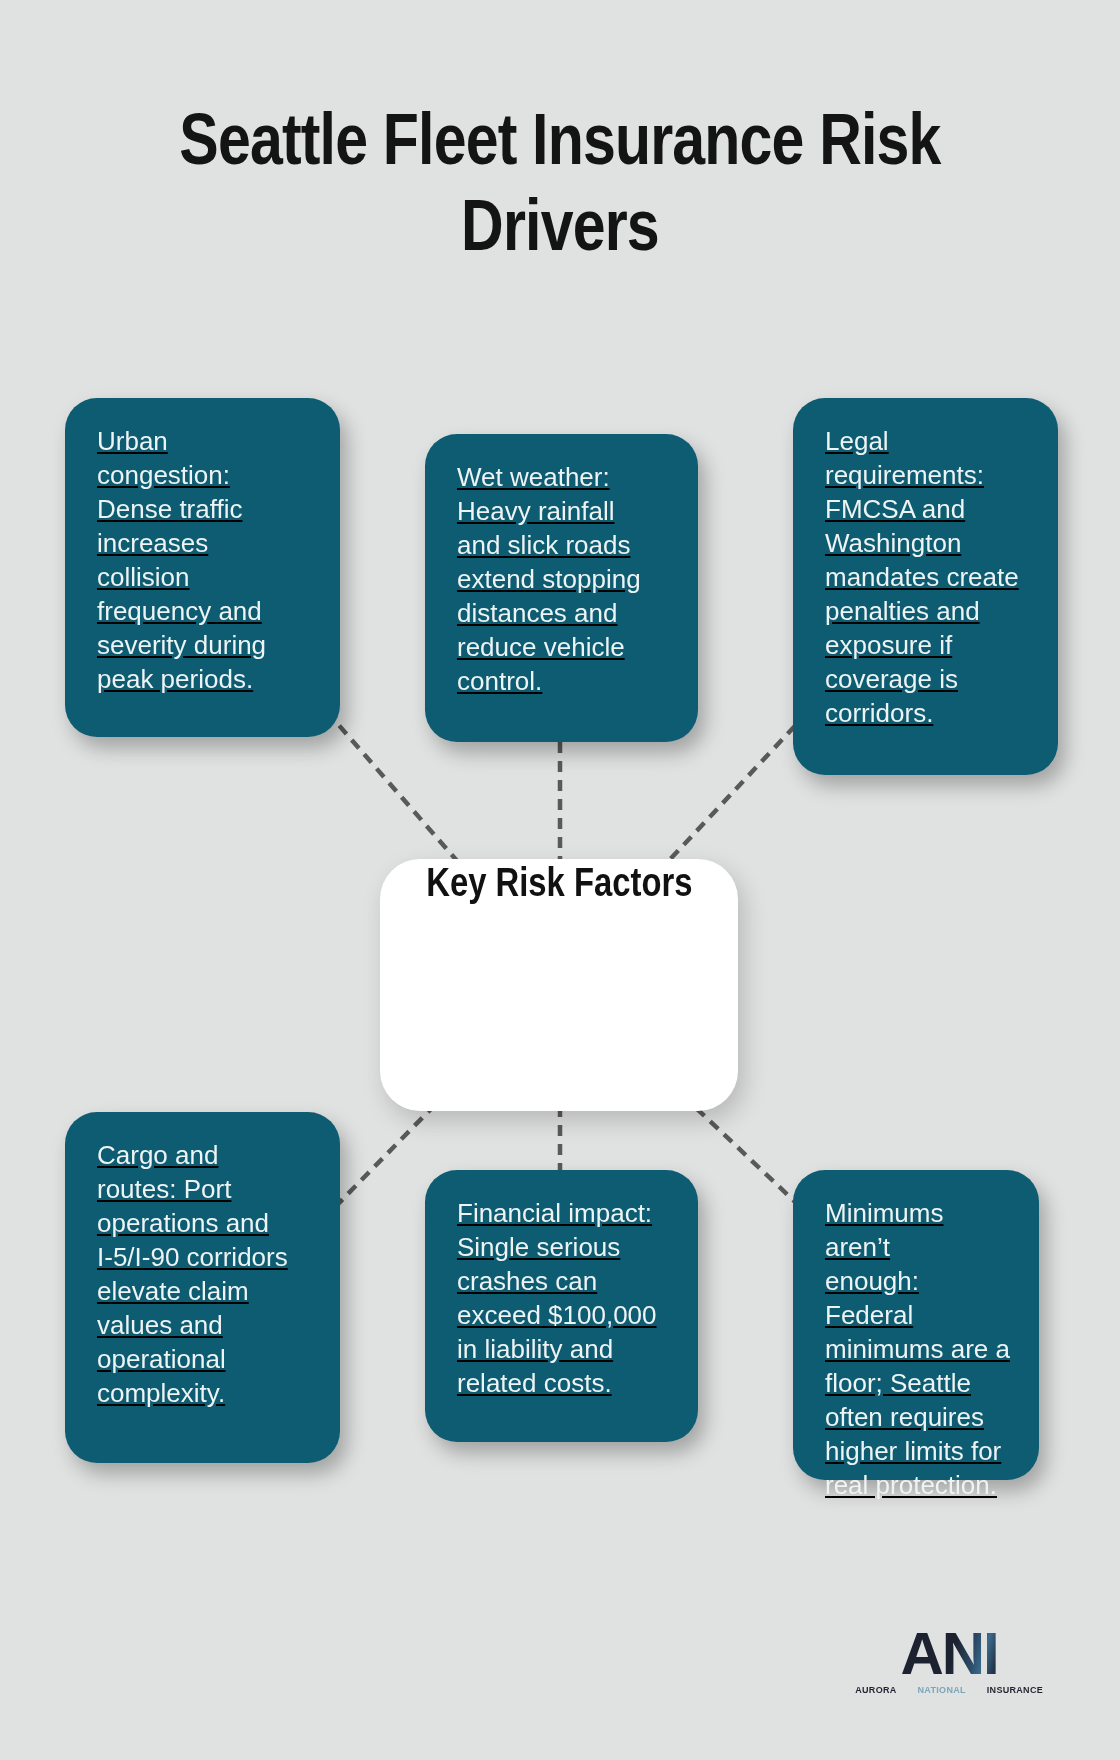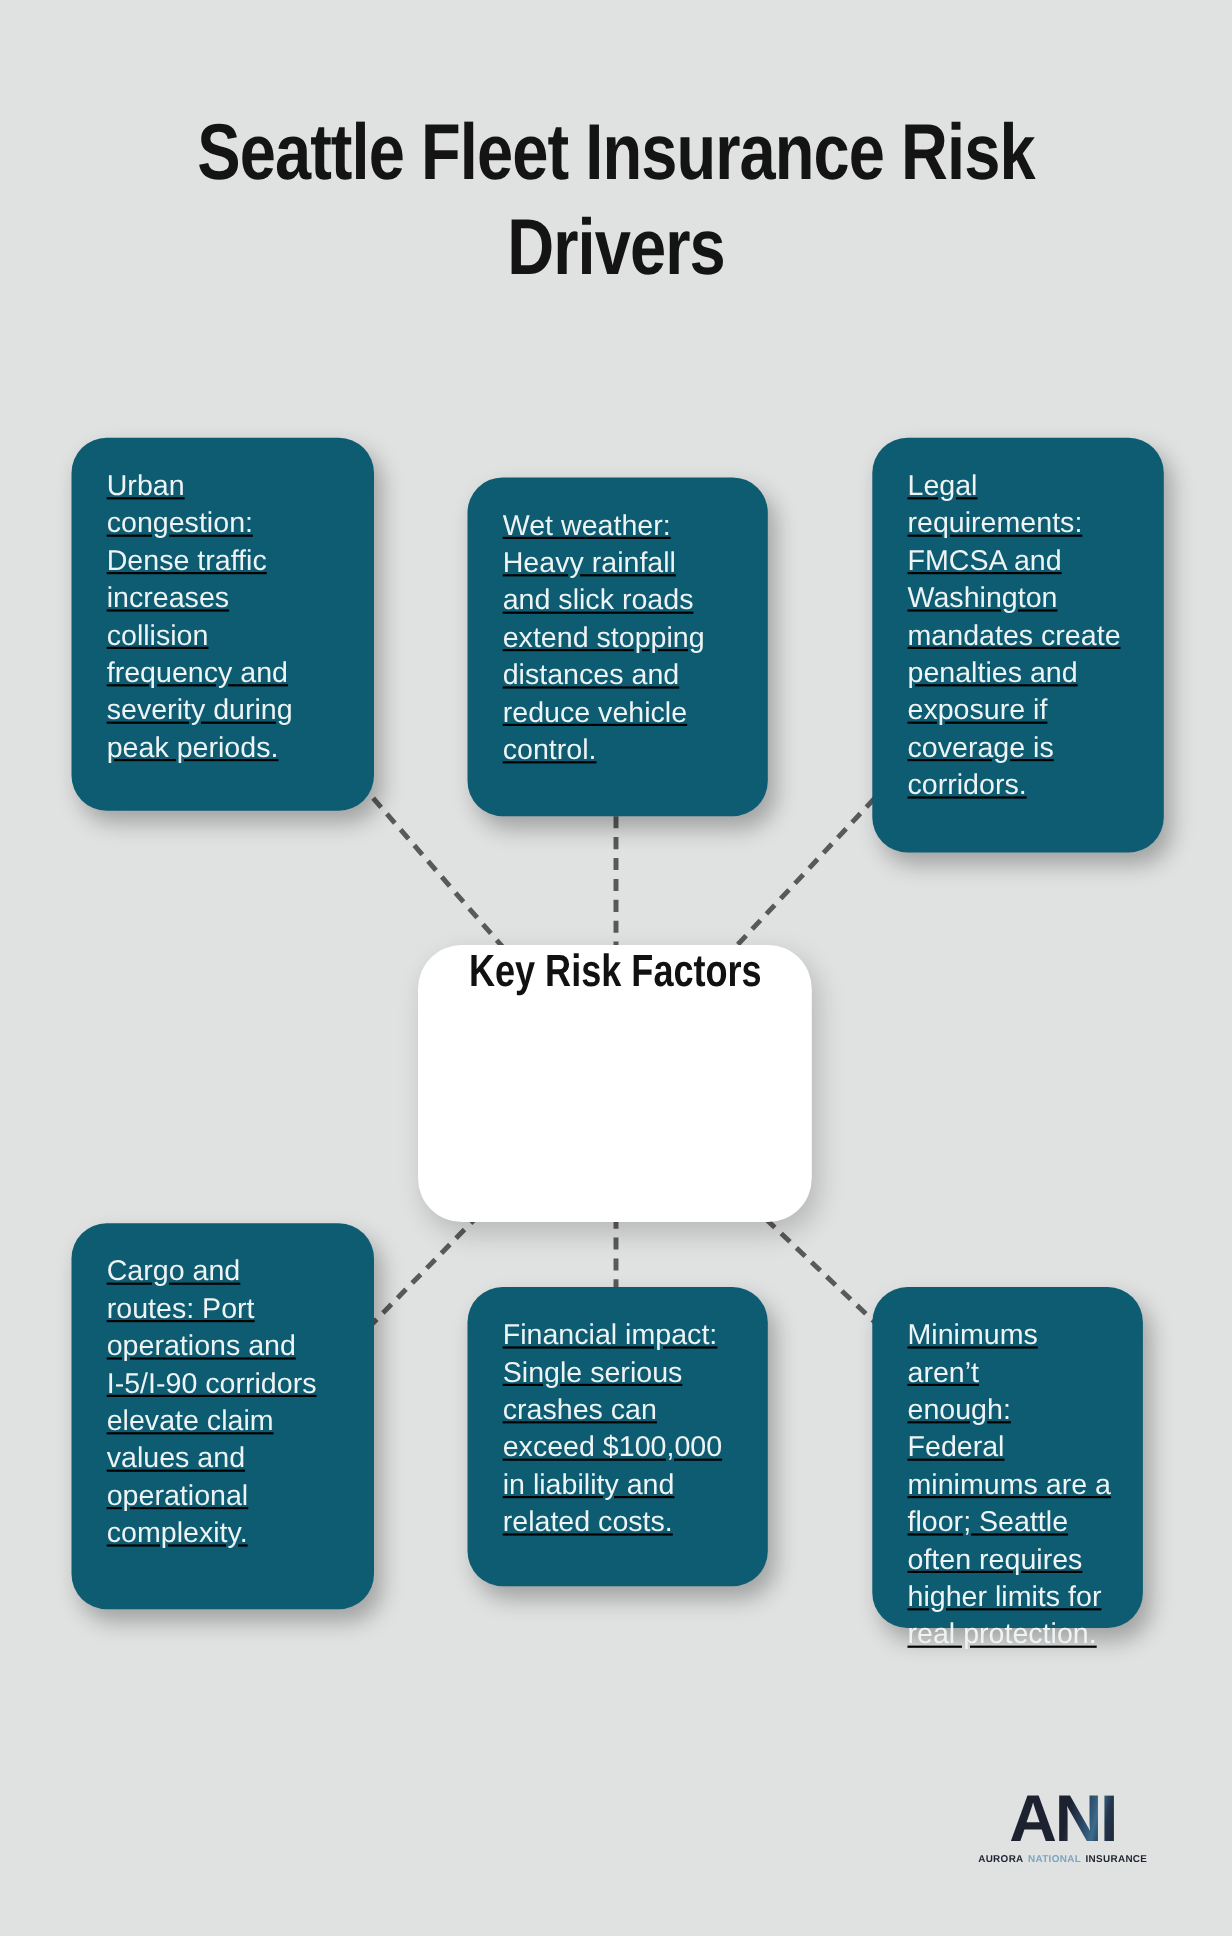--- a/index.html
+++ b/index.html
@@ -55,21 +55,21 @@
   
   .logo{position:absolute;z-index:2;top:1628px;right:77px;text-align:center;}
   .logo-acronym{
     display:block;font-size:60px;line-height:52px;font-weight:bold;
     letter-spacing:-2px;
     background:linear-gradient(104deg,#1d2230 0%,#1d2230 52%,#2b4a68 62%,#3b6b8c 68%,#23364c 74%,#1d2230 84%,#1d2230 100%);
     -webkit-background-clip:text;background-clip:text;
     color:transparent;-webkit-text-fill-color:transparent;
   }
   .logo-tagline{
-    display:flex;justify-content:center;gap:4px;margin-top:5px;
+    display:flex;justify-content:center;gap:21px;margin-top:5px;
     font-size:9px;letter-spacing:0.3px;font-weight:bold;
     color:var(--logo_dark,#1f2430);white-space:nowrap;
   }
   .logo-tagline .accent{color:var(--logo_accent,#7ba6bd);}
 </style>
 </head>
 <body>
 
 <div class="canvas">
 

